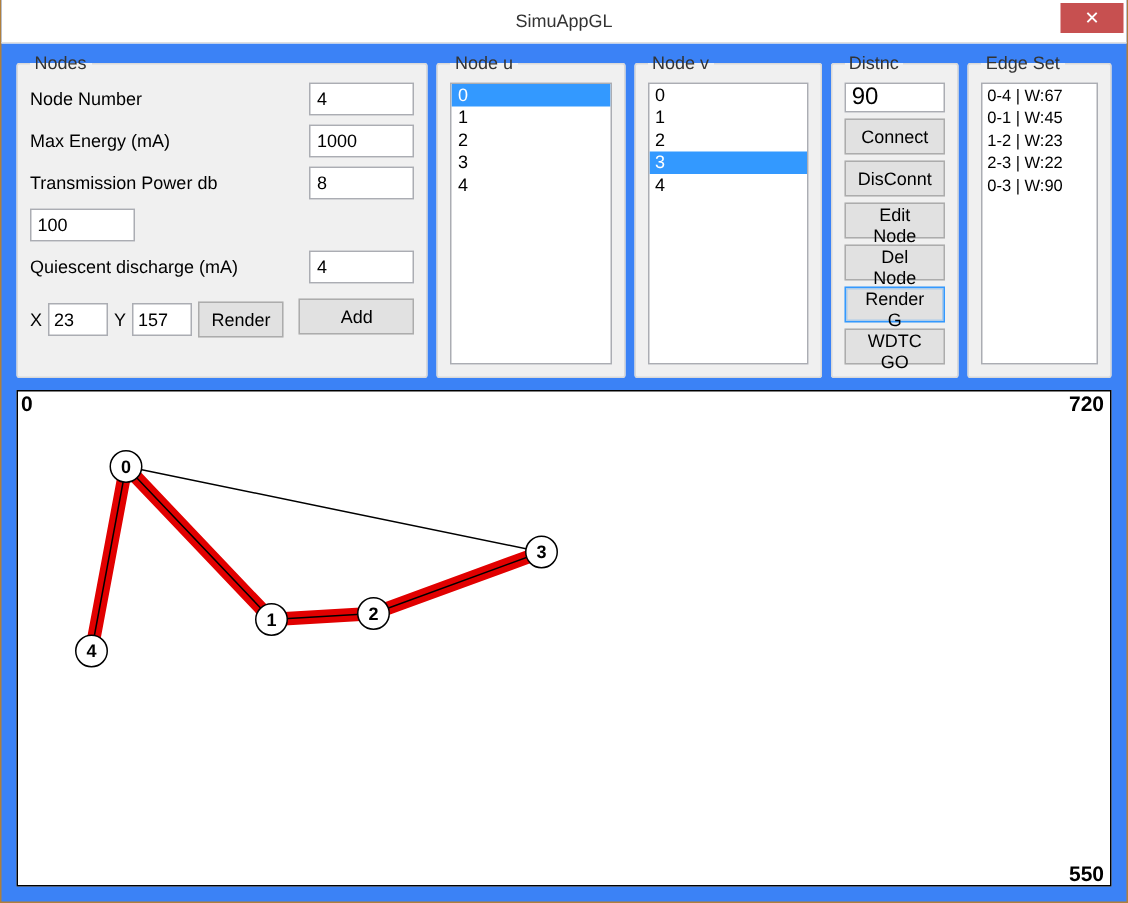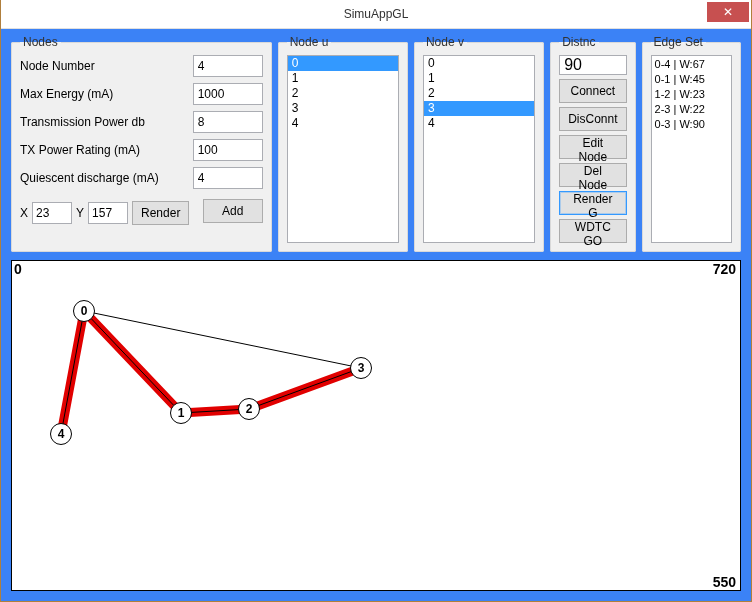--- a/index.html
+++ b/index.html
@@ -115,21 +115,21 @@
     border: 1px solid #acacac;
     background: #e1e1e1;
     cursor: pointer;
     padding: 0 8px;
   }
   button.btn.highlight {
     border: 1px solid #3399ff;
     box-shadow: 0 0 0 1px rgba(51,153,255,0.3) inset;
   }
   .add-btn {
-    width: 60px;
+    width: 77px;
     height: 28px;
   }
   .add-slot {
     display:flex;
     justify-content:flex-end;
     padding-right: 0px;
     margin-top: 2px;
   }
   .update-btn {
     height: 22px;
@@ -255,21 +255,20 @@
         </div>
         <div class="field-row">
           <span class="label">Max Energy (mA)</span>
           <input class="val" value="1000" style="">
         </div>
         <div class="field-row">
           <span class="label">Transmission Power db</span>
           <input class="val" value="8" style="">
         </div>
         <div class="field-row">
-          <span class="label">TX Power Rating (mA)</span>
           <input class="val" value="100" style="">
         </div>
         <div class="field-row">
           <span class="label">Quiescent discharge (mA)</span>
           <input class="val" value="4" style="">
         </div>
 
         <div style="display:flex; align-items:center; gap:10px;">
           <div class="xy-row">
             <span class="lab">X</span>

